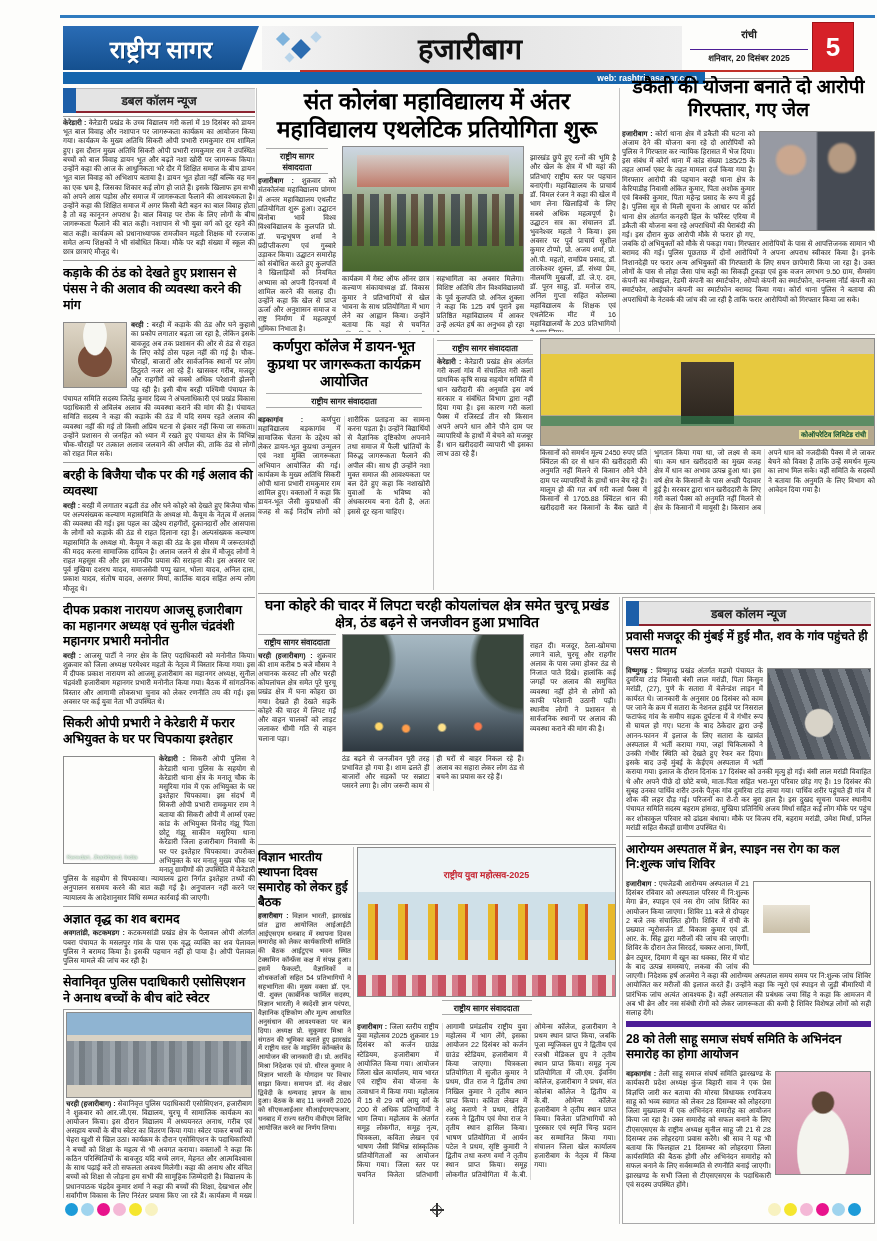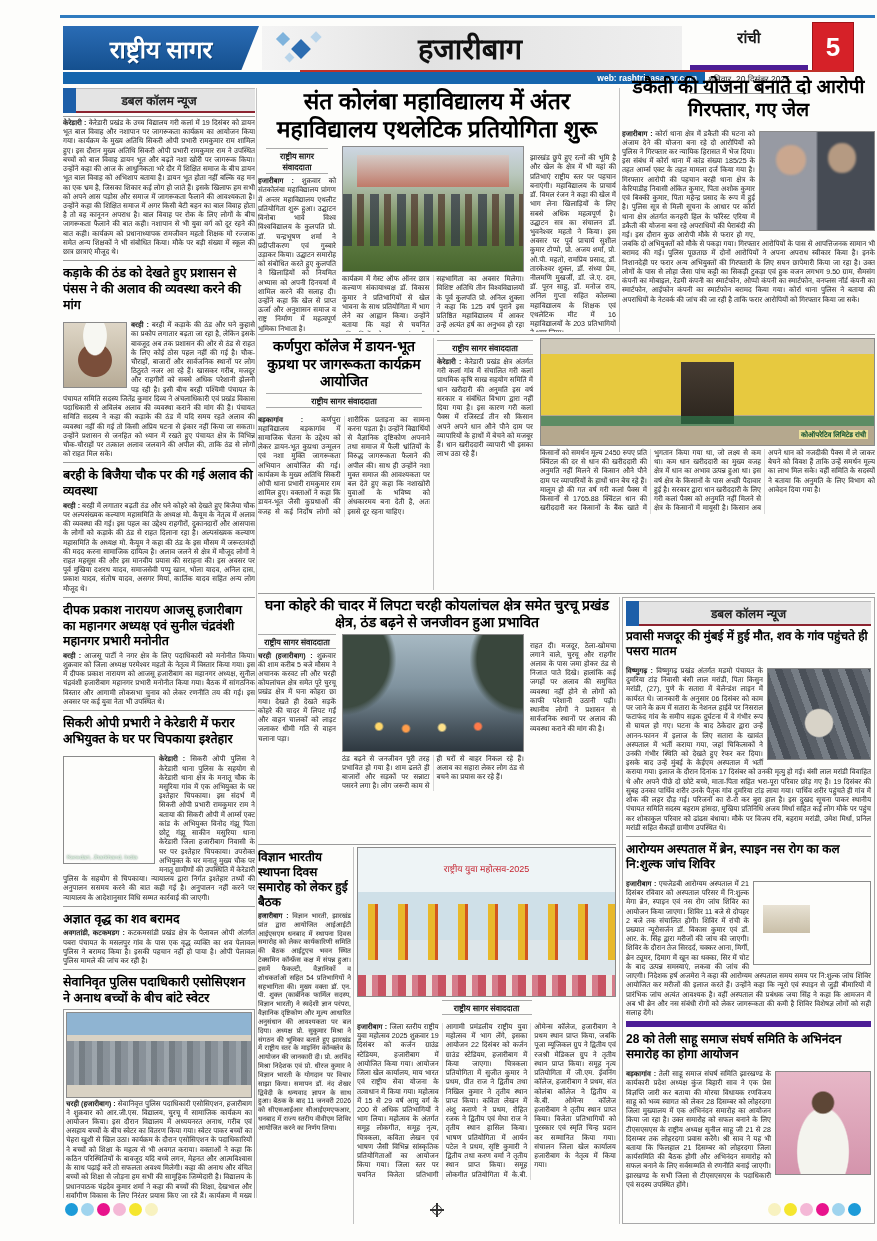--- a/index.html
+++ b/index.html
@@ -8,22 +8,22 @@
   .abs{position:absolute;}
   
   .topline{position:absolute;left:60px;top:15px;width:815px;height:3px;background:#2f7bbf;}
   .masthead{position:absolute;left:63px;top:26px;width:196px;height:44px;background:linear-gradient(180deg,#2a6cb5,#15508f);
             clip-path:polygon(0 0,100% 0,91% 100%,0 100%);display:flex;align-items:center;justify-content:center;}
   .masthead span{color:#fff;font-weight:bold;font-size:24px;text-shadow:1px 1px 0 #0b3b6e;}
   .diamond{position:absolute;transform:rotate(45deg);}
   .band{position:absolute;left:262px;top:26px;width:420px;height:44px;background:linear-gradient(90deg,#f4f4f4,#e2e2e2 40%,#efefef);}
   .edition{position:absolute;left:300px;top:28px;width:340px;text-align:center;font-size:29px;font-weight:800;color:#101010;}
   .dateblock{position:absolute;left:690px;top:27px;width:118px;text-align:center;}
-  .dateblock .city{font-size:15px;font-weight:bold;border-bottom:6px solid #4c1d95;padding-bottom:18px;}
-  .dateblock .date{font-size:8.5px;font-weight:normal;padding-top:2px;border-bottom:1px solid #999;padding-bottom:9px;}
+  .dateblock .city{font-size:10px;font-weight:bold;border-bottom:1px solid #4c1d95;padding-bottom:8px;}
+  .dateblock .date{font-size:8.5px;font-weight:bold;padding-top:2px;border-bottom:1px solid #999;padding-bottom:15px;}
   .pagebox{position:absolute;left:812px;top:22px;width:40px;height:48px;background:#d62128;color:#fff;
            display:flex;align-items:center;justify-content:center;font-size:26px;font-weight:800;border:1px solid #9d1418;}
   .redline{position:absolute;left:300px;top:70px;width:552px;height:2px;background:#c03028;}
   .webbar{position:absolute;left:63px;top:72px;width:642px;height:12px;background:#1565ad;color:#fff;
           font-size:8.5px;font-weight:bold;text-align:right;padding-right:8px;box-sizing:border-box;line-height:12px;}
   
   .sechead{height:22px;background:#e4e4e4;border-top:1px solid #bbb;border-bottom:2.5px solid #8c2430;position:relative;
            display:flex;align-items:center;justify-content:center;font-weight:800;font-size:12px;color:#222;}
   .sechead::before{content:"";position:absolute;left:0;top:-1px;bottom:-2px;width:13px;background:#1d5fa9;}
   .hl-md{font-size:12.5px;font-weight:800;line-height:1.25;margin:3px 0 2px;color:#000;}
@@ -36,21 +36,21 @@
   .body{font-size:7.1px;line-height:1.3;text-align:justify;color:#1c1c1c;margin-top:8px;}
   .dl{font-weight:bold;}
   .article{border-top:1px solid #9a9a9a;padding-top:2px;margin-top:3px;}
   .article:first-of-type{border-top:none;margin-top:0;}
   .cols2{columns:2;column-gap:7px;column-rule:1px solid #d7d7d7;}
   .cols3{columns:3;column-gap:7px;column-rule:1px solid #d7d7d7;}
   .photo{border:1px solid #8a8a8a;box-sizing:border-box;position:relative;overflow:hidden;}
   .vline{position:absolute;width:1px;background:#c2c2c2;}
   .hline{position:absolute;height:1px;background:#9a9a9a;}
   .overlay-label{position:absolute;font-size:6px;color:#eafbe7;left:3px;bottom:2px;text-shadow:0 0 2px #143;}
-  .banner-label{position:absolute;top:14px;left:0;right:0;text-align:center;font-size:9px;font-weight:400;color:#c42430;}
+  .banner-label{position:absolute;top:20px;left:0;right:0;text-align:center;font-size:9px;font-weight:700;color:#c42430;}
   .pacs-label{position:absolute;right:6px;bottom:6px;font-size:7px;font-weight:bold;color:#0d4d2e;background:rgba(255,244,160,.75);padding:0 2px;}
   
   .ph-main{background:linear-gradient(180deg,#cdd6e2 0%,#b9c7bd 22%,#97a886 45%,#5e7c42 72%,#49672f 100%);}
   .ph-main::after{content:"";position:absolute;left:0;right:0;top:38%;height:42%;
       background:repeating-linear-gradient(90deg,#343a46 0 9px,transparent 9px 14px,#51392e 14px 21px,transparent 21px 27px);opacity:.75;}
   .ph-main::before{content:"";position:absolute;left:8%;right:8%;top:6%;height:26%;background:linear-gradient(180deg,#d9c9c2,#c46a5a);opacity:.8;}
   .ph-two{background:linear-gradient(90deg,#979aa3 0 49%,#464b54 51% 100%);}
   .ph-two::before{content:"";position:absolute;left:14%;top:14%;width:26%;height:30%;border-radius:50%;background:#caa78f;filter:blur(1px);}
   .ph-two::after{content:"";position:absolute;right:16%;top:12%;width:24%;height:30%;border-radius:50%;background:#b59a82;filter:blur(1px);}
   .ph-cap{background:radial-gradient(ellipse at 50% 20%,#f7f7f2 0 26%,transparent 28%),

